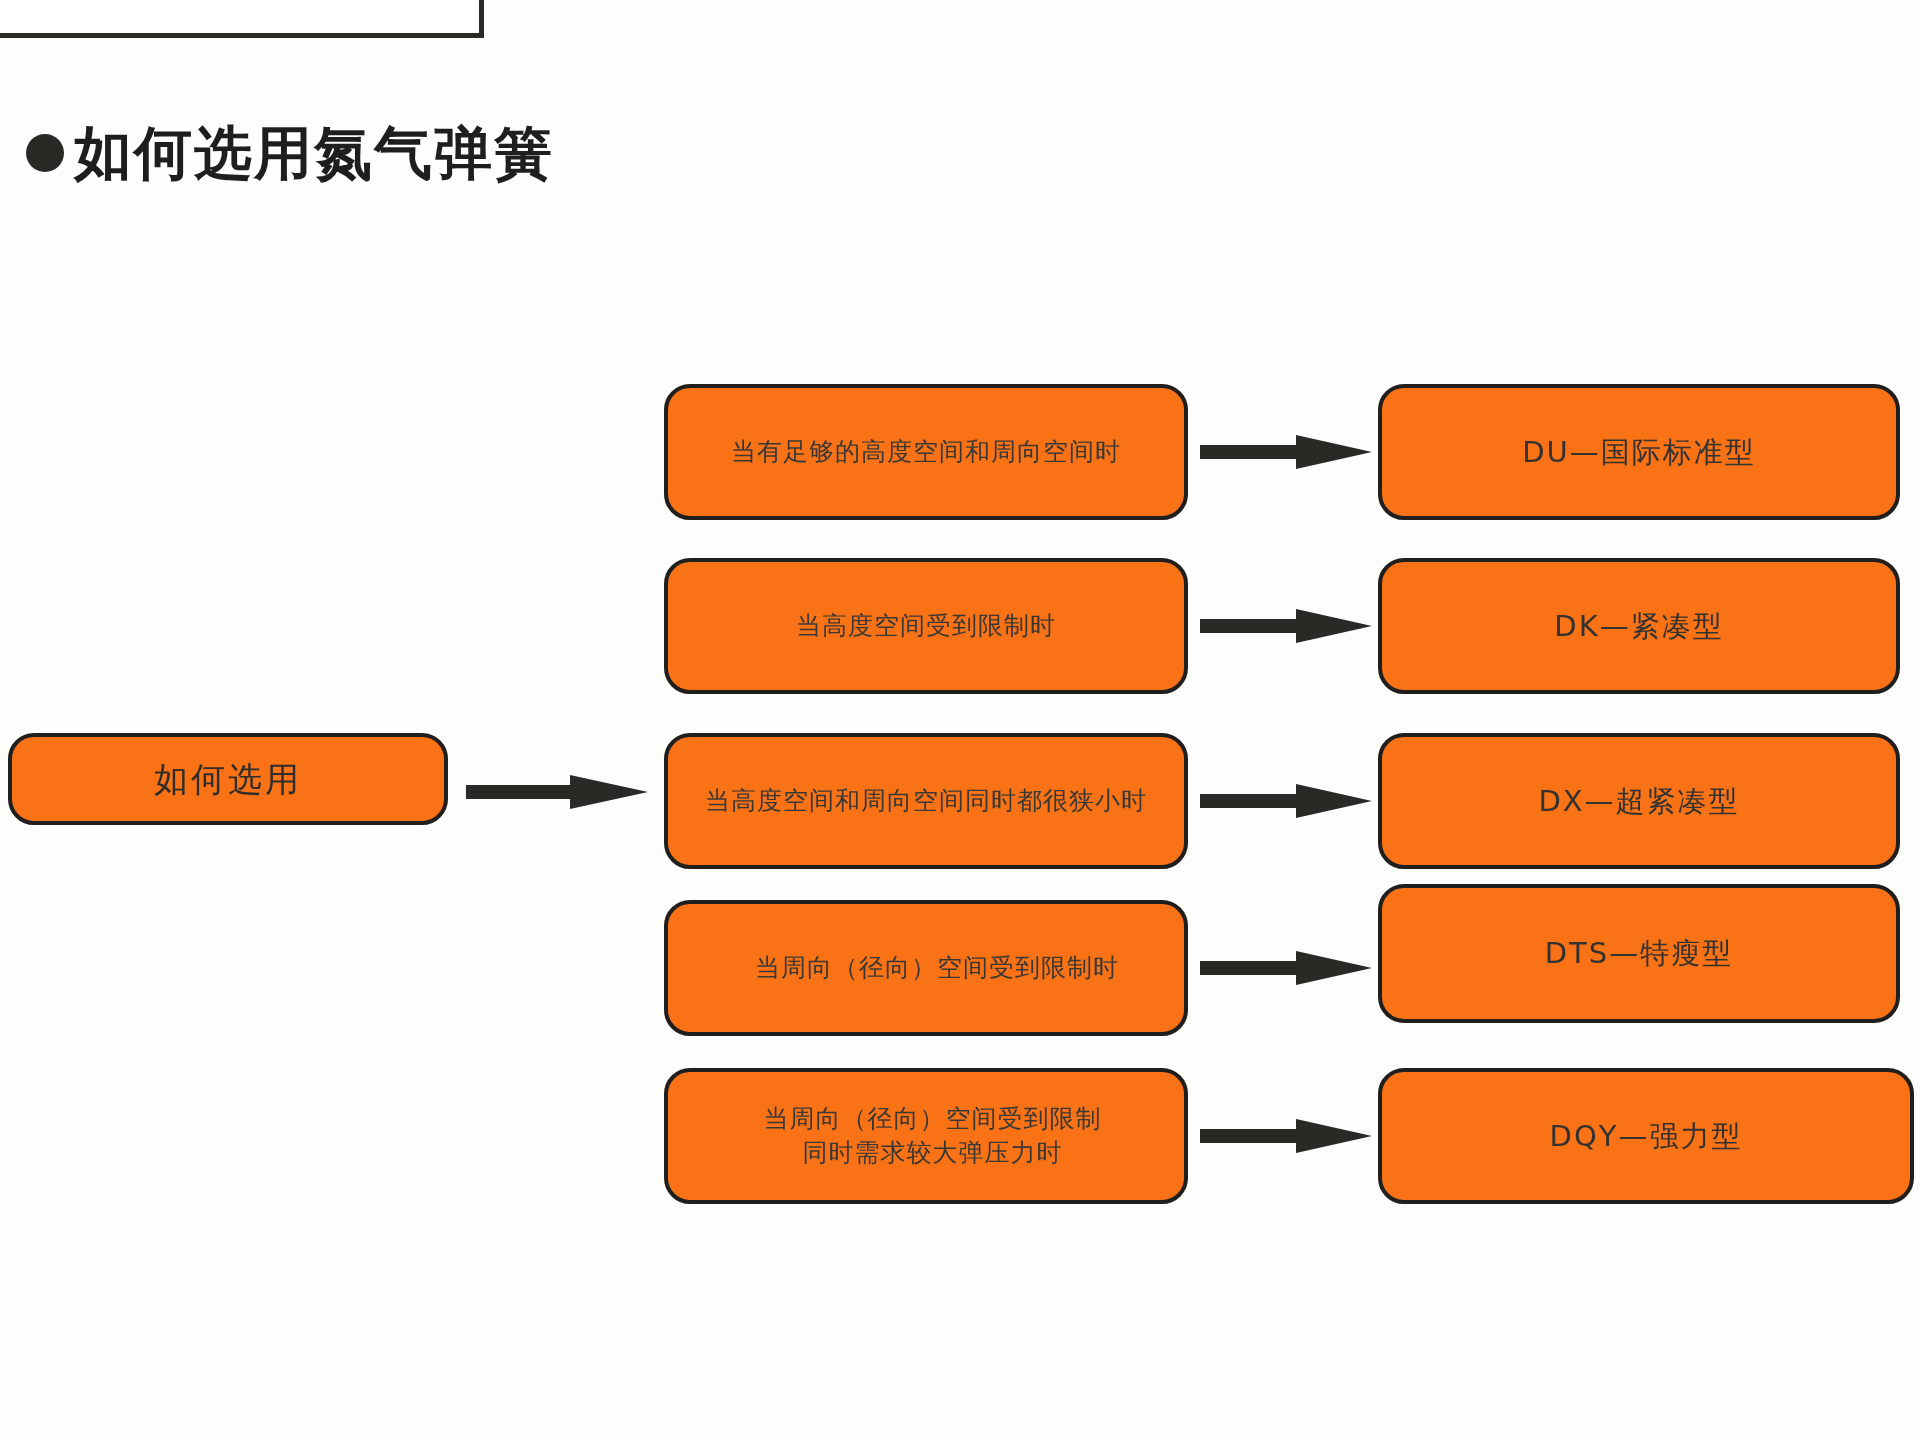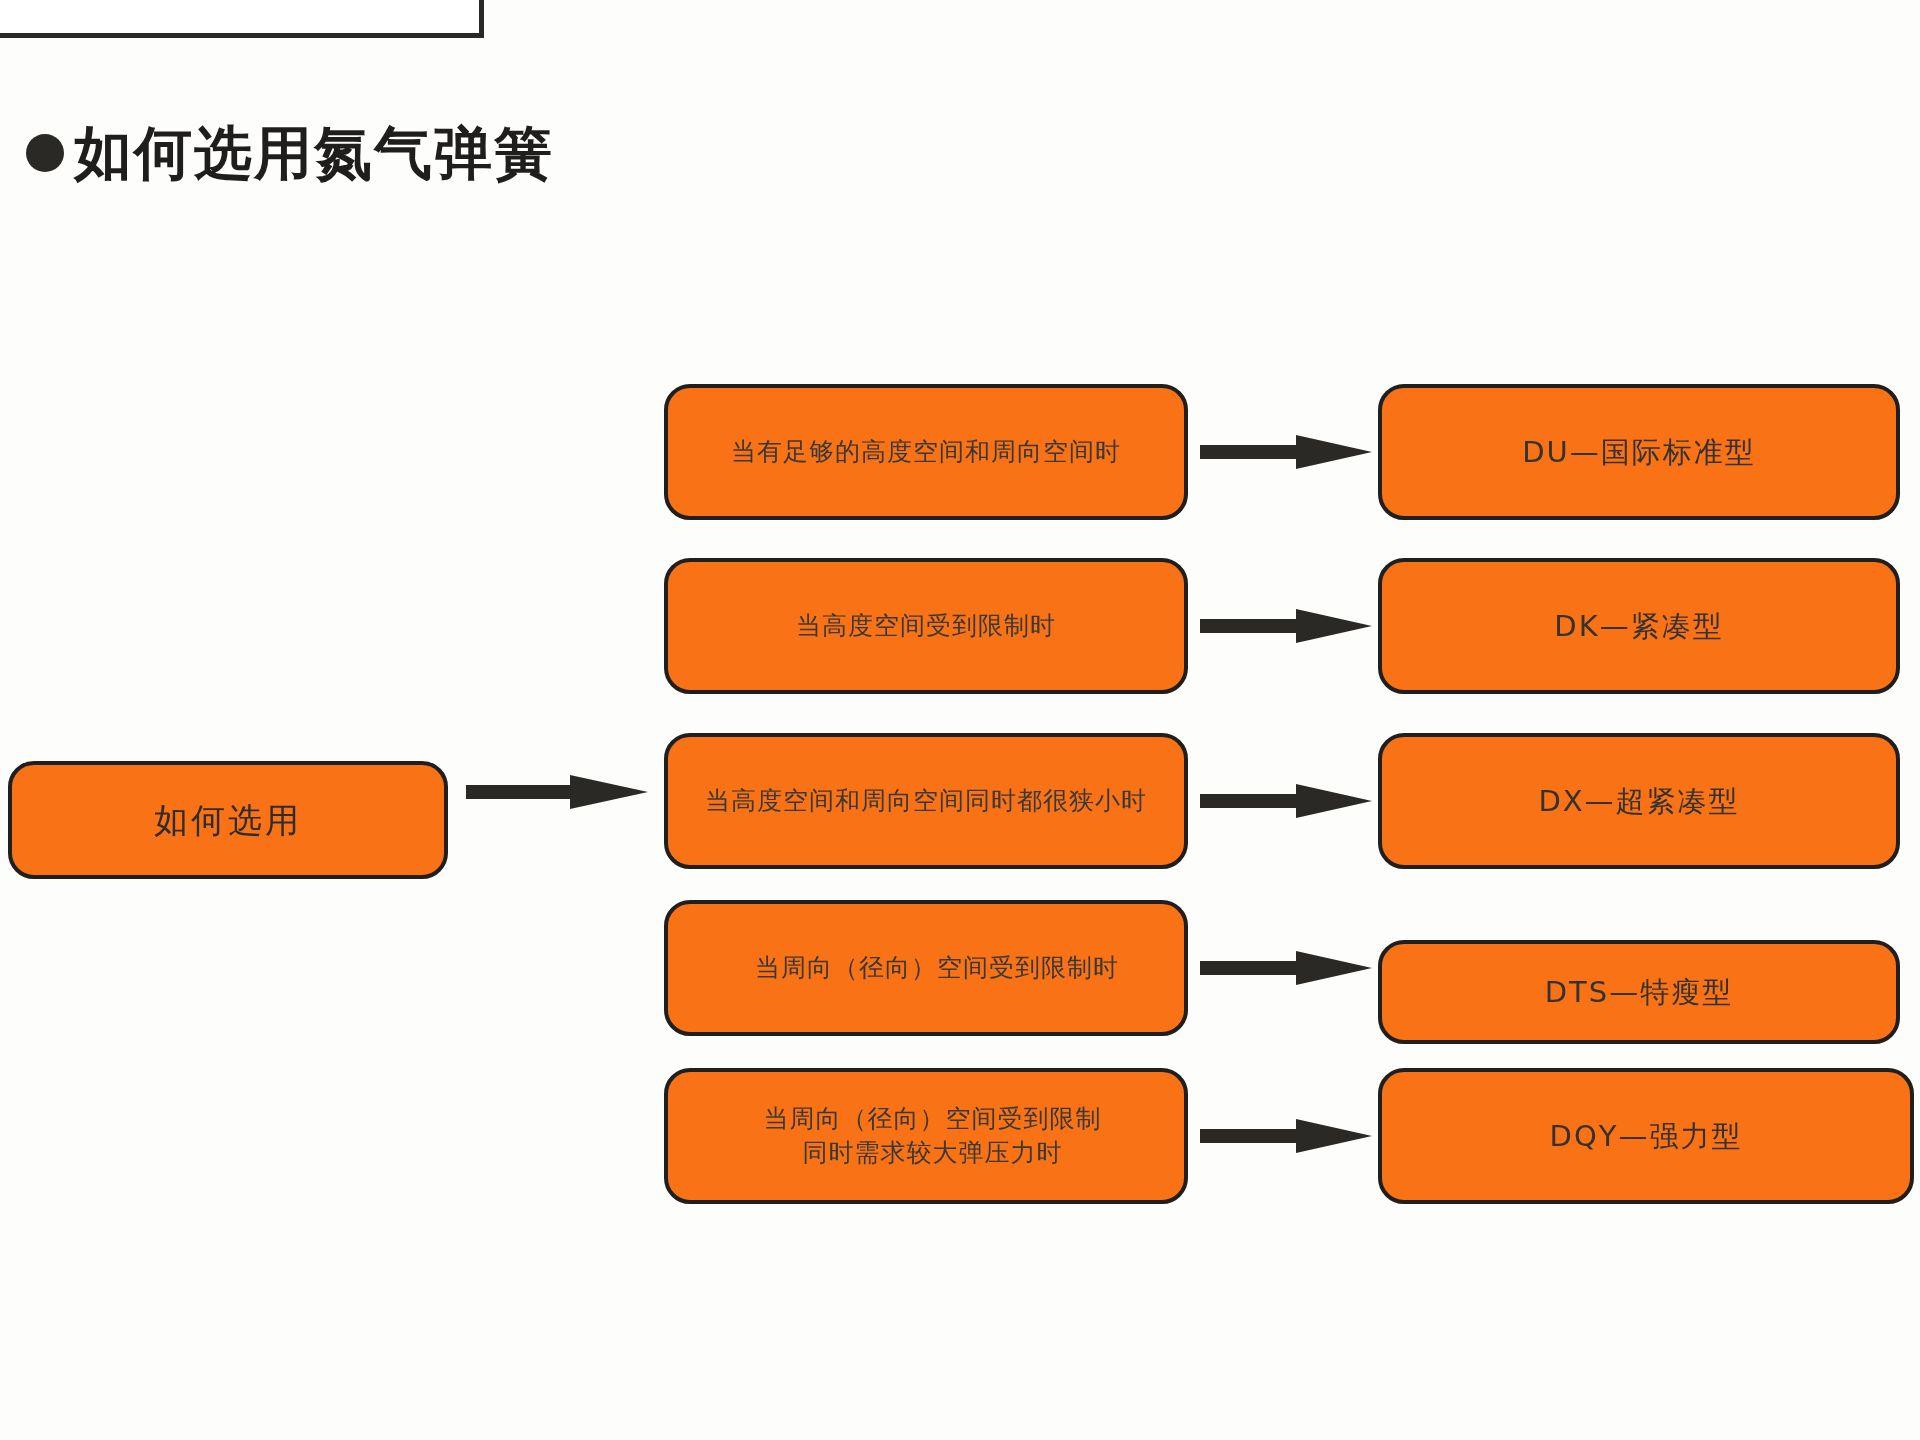--- a/index.html
+++ b/index.html
@@ -114,21 +114,21 @@
 
 <div class="top-frame"></div>
 
 <div class="heading">
   <span class="heading-bullet"></span>
   <span class="heading-text">如何选用氮气弹簧</span>
 </div>
 
 <div class="flow">
 
-  <div class="node root" style="left:8px; top:761px; width:440px; height:118px;">
+  <div class="node root" style="left:8px; top:733px; width:440px; height:92px;">
     <span>如何选用</span>
   </div>
 
   <div class="arrow" style="left:466px; top:772px; width:182px;">
     <svg viewBox="0 0 182 40" preserveAspectRatio="none">
       <path d="M0 13 L104 13 L104 3 L182 20 L104 37 L104 27 L0 27 Z" fill="#2b2926"></path>
     </svg>
   </div>
 
   <div class="node" style="left:664px; top:384px; width:524px; height:136px;">
@@ -168,21 +168,21 @@
   </div>
 
   <div class="node" style="left:664px; top:900px; width:524px; height:136px;padding-left:32px;">
     <span>当周向（径向）空间受到限制时</span>
   </div>
   <div class="arrow" style="left:1200px; top:948px; width:172px;">
     <svg viewBox="0 0 172 40" preserveAspectRatio="none">
       <path d="M0 13 L96 13 L96 3 L172 20 L96 37 L96 27 L0 27 Z" fill="#2b2926"></path>
     </svg>
   </div>
-  <div class="node result" style="left:1378px; top:940px; width:522px; height:104px;">
+  <div class="node result" style="left:1378px; top:884px; width:522px; height:139px;">
     <span>DTS—特瘦型</span>
   </div>
 
   <div class="node" style="left:664px; top:1068px; width:524px; height:136px;padding-left:23px;">
     <div>
       <span class="node-line">当周向（径向）空间受到限制</span>
       <span class="node-line">同时需求较大弹压力时</span>
     </div>
   </div>
   <div class="arrow" style="left:1200px; top:1116px; width:172px;">

